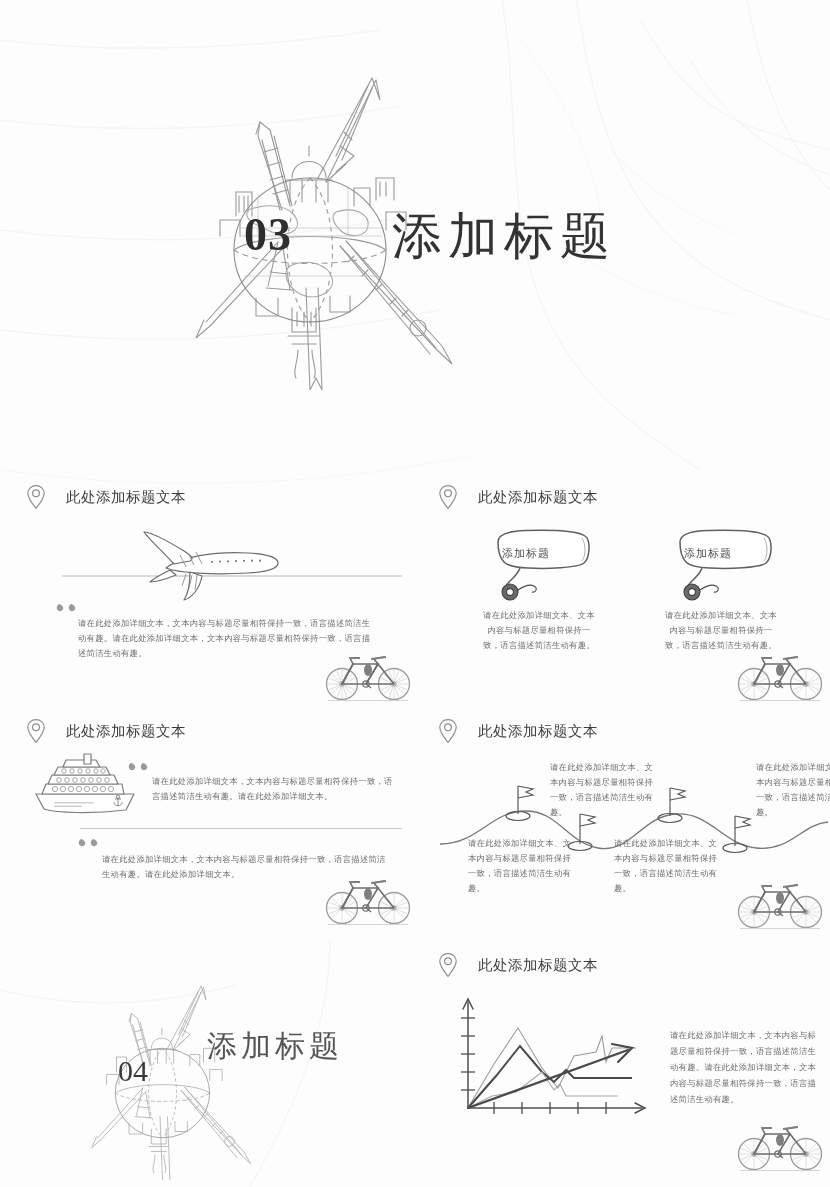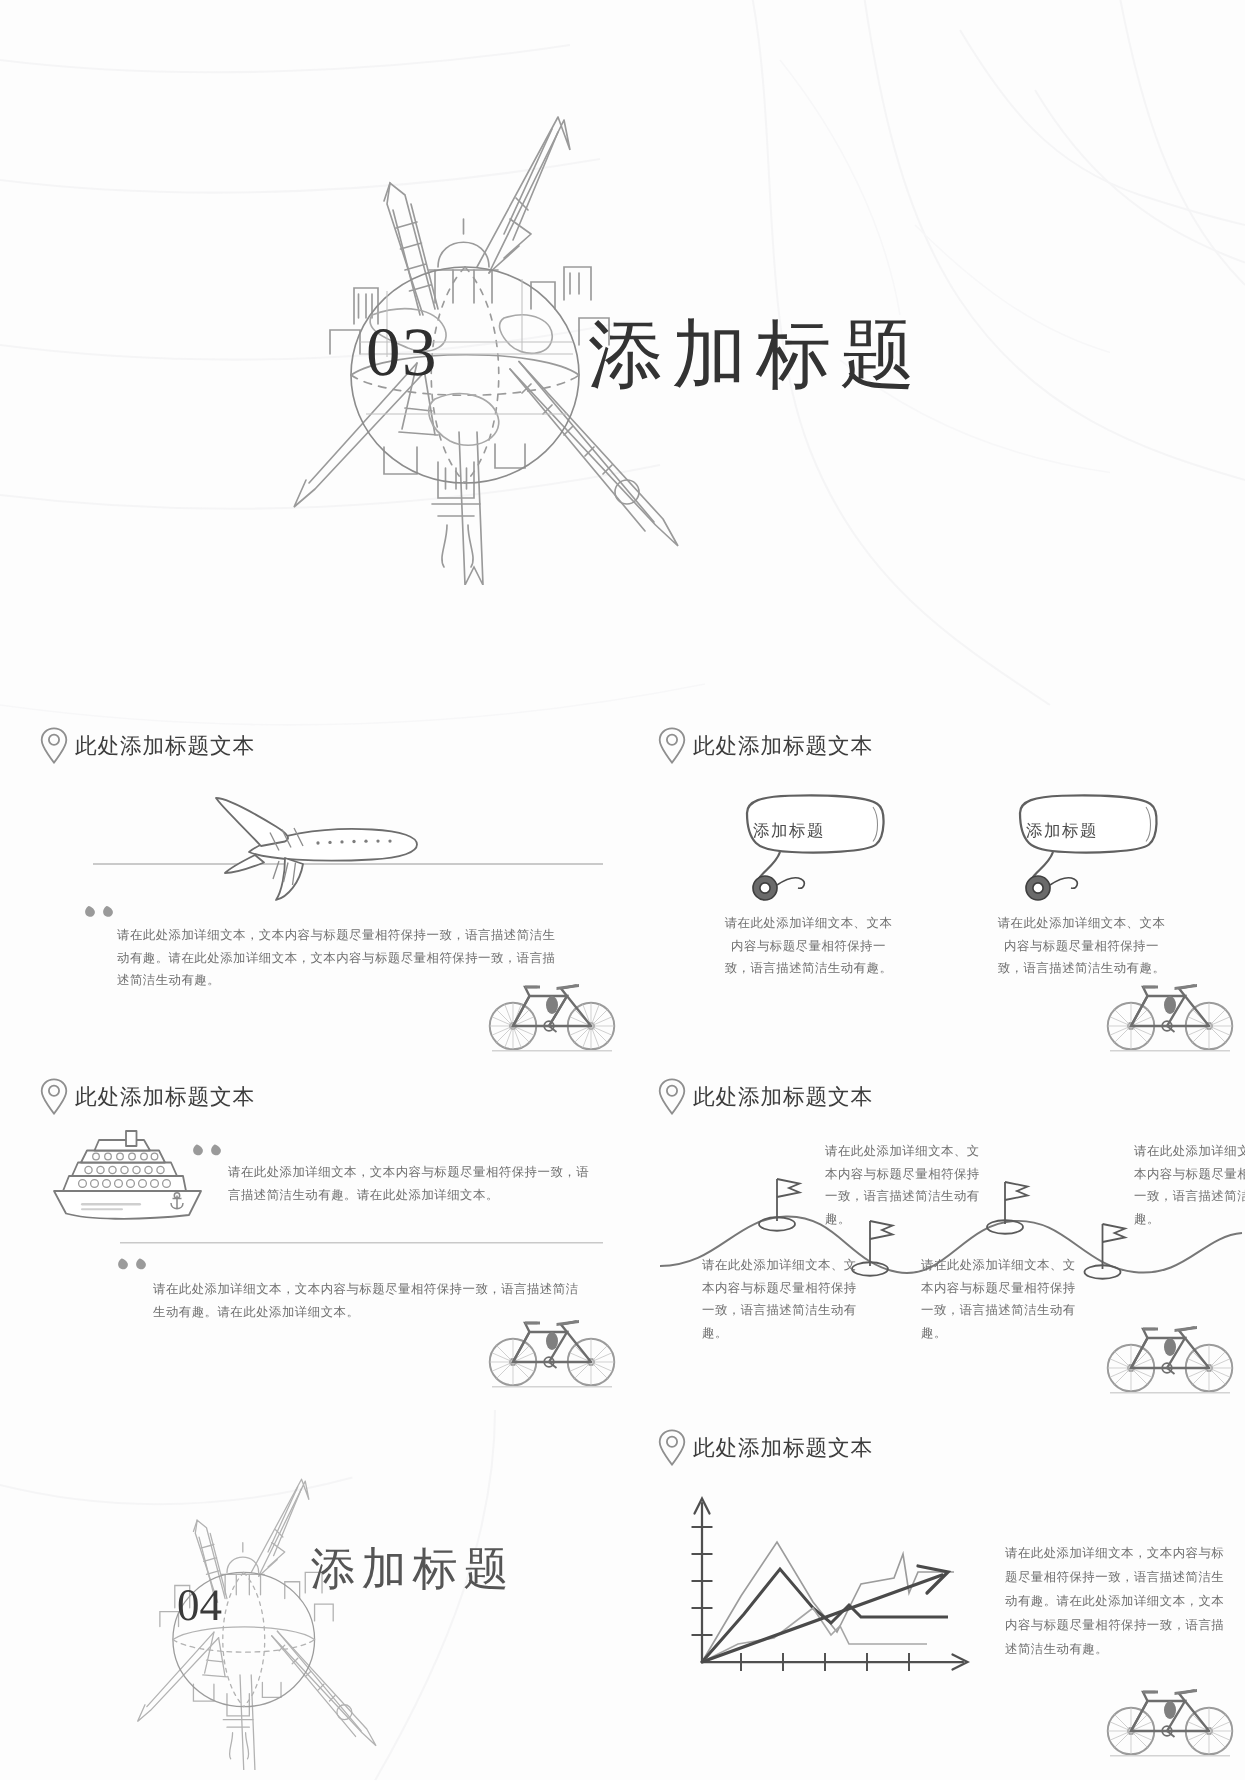--- a/index.html
+++ b/index.html
@@ -38,20 +38,21 @@
     left: 140px; top: 30px;
     width: 340px; height: 330px;
   }
   .hero-number {
     position: absolute;
     left: 244px; top: 178px;
     font-size: 46px;
     letter-spacing: 1px;
     color: #2e2e2e;
     font-family: "Liberation Serif", "DejaVu Serif", serif;
+    font-weight: bold;
   }
   .hero-title {
     position: absolute;
     left: 392px; top: 173px;
     font-size: 50px;
     letter-spacing: 6px;
     color: #333333;
     font-family: "Liberation Serif", "DejaVu Serif", serif;
   }
 
@@ -81,21 +82,21 @@
     letter-spacing: 4px;
     color: #555555;
   }
 
   
   .block { position: absolute; }
 
   .block-head {
     display: flex;
     align-items: center;
-    gap: 4px;
+    gap: 20px;
   }
   .pin-icon { width: 20px; height: 26px; flex: 0 0 auto; }
   .block-head-label {
     font-size: 14.5px;
     color: #3d3d3d;
     letter-spacing: 0.5px;
     white-space: nowrap;
   }
 
   .body-text {

